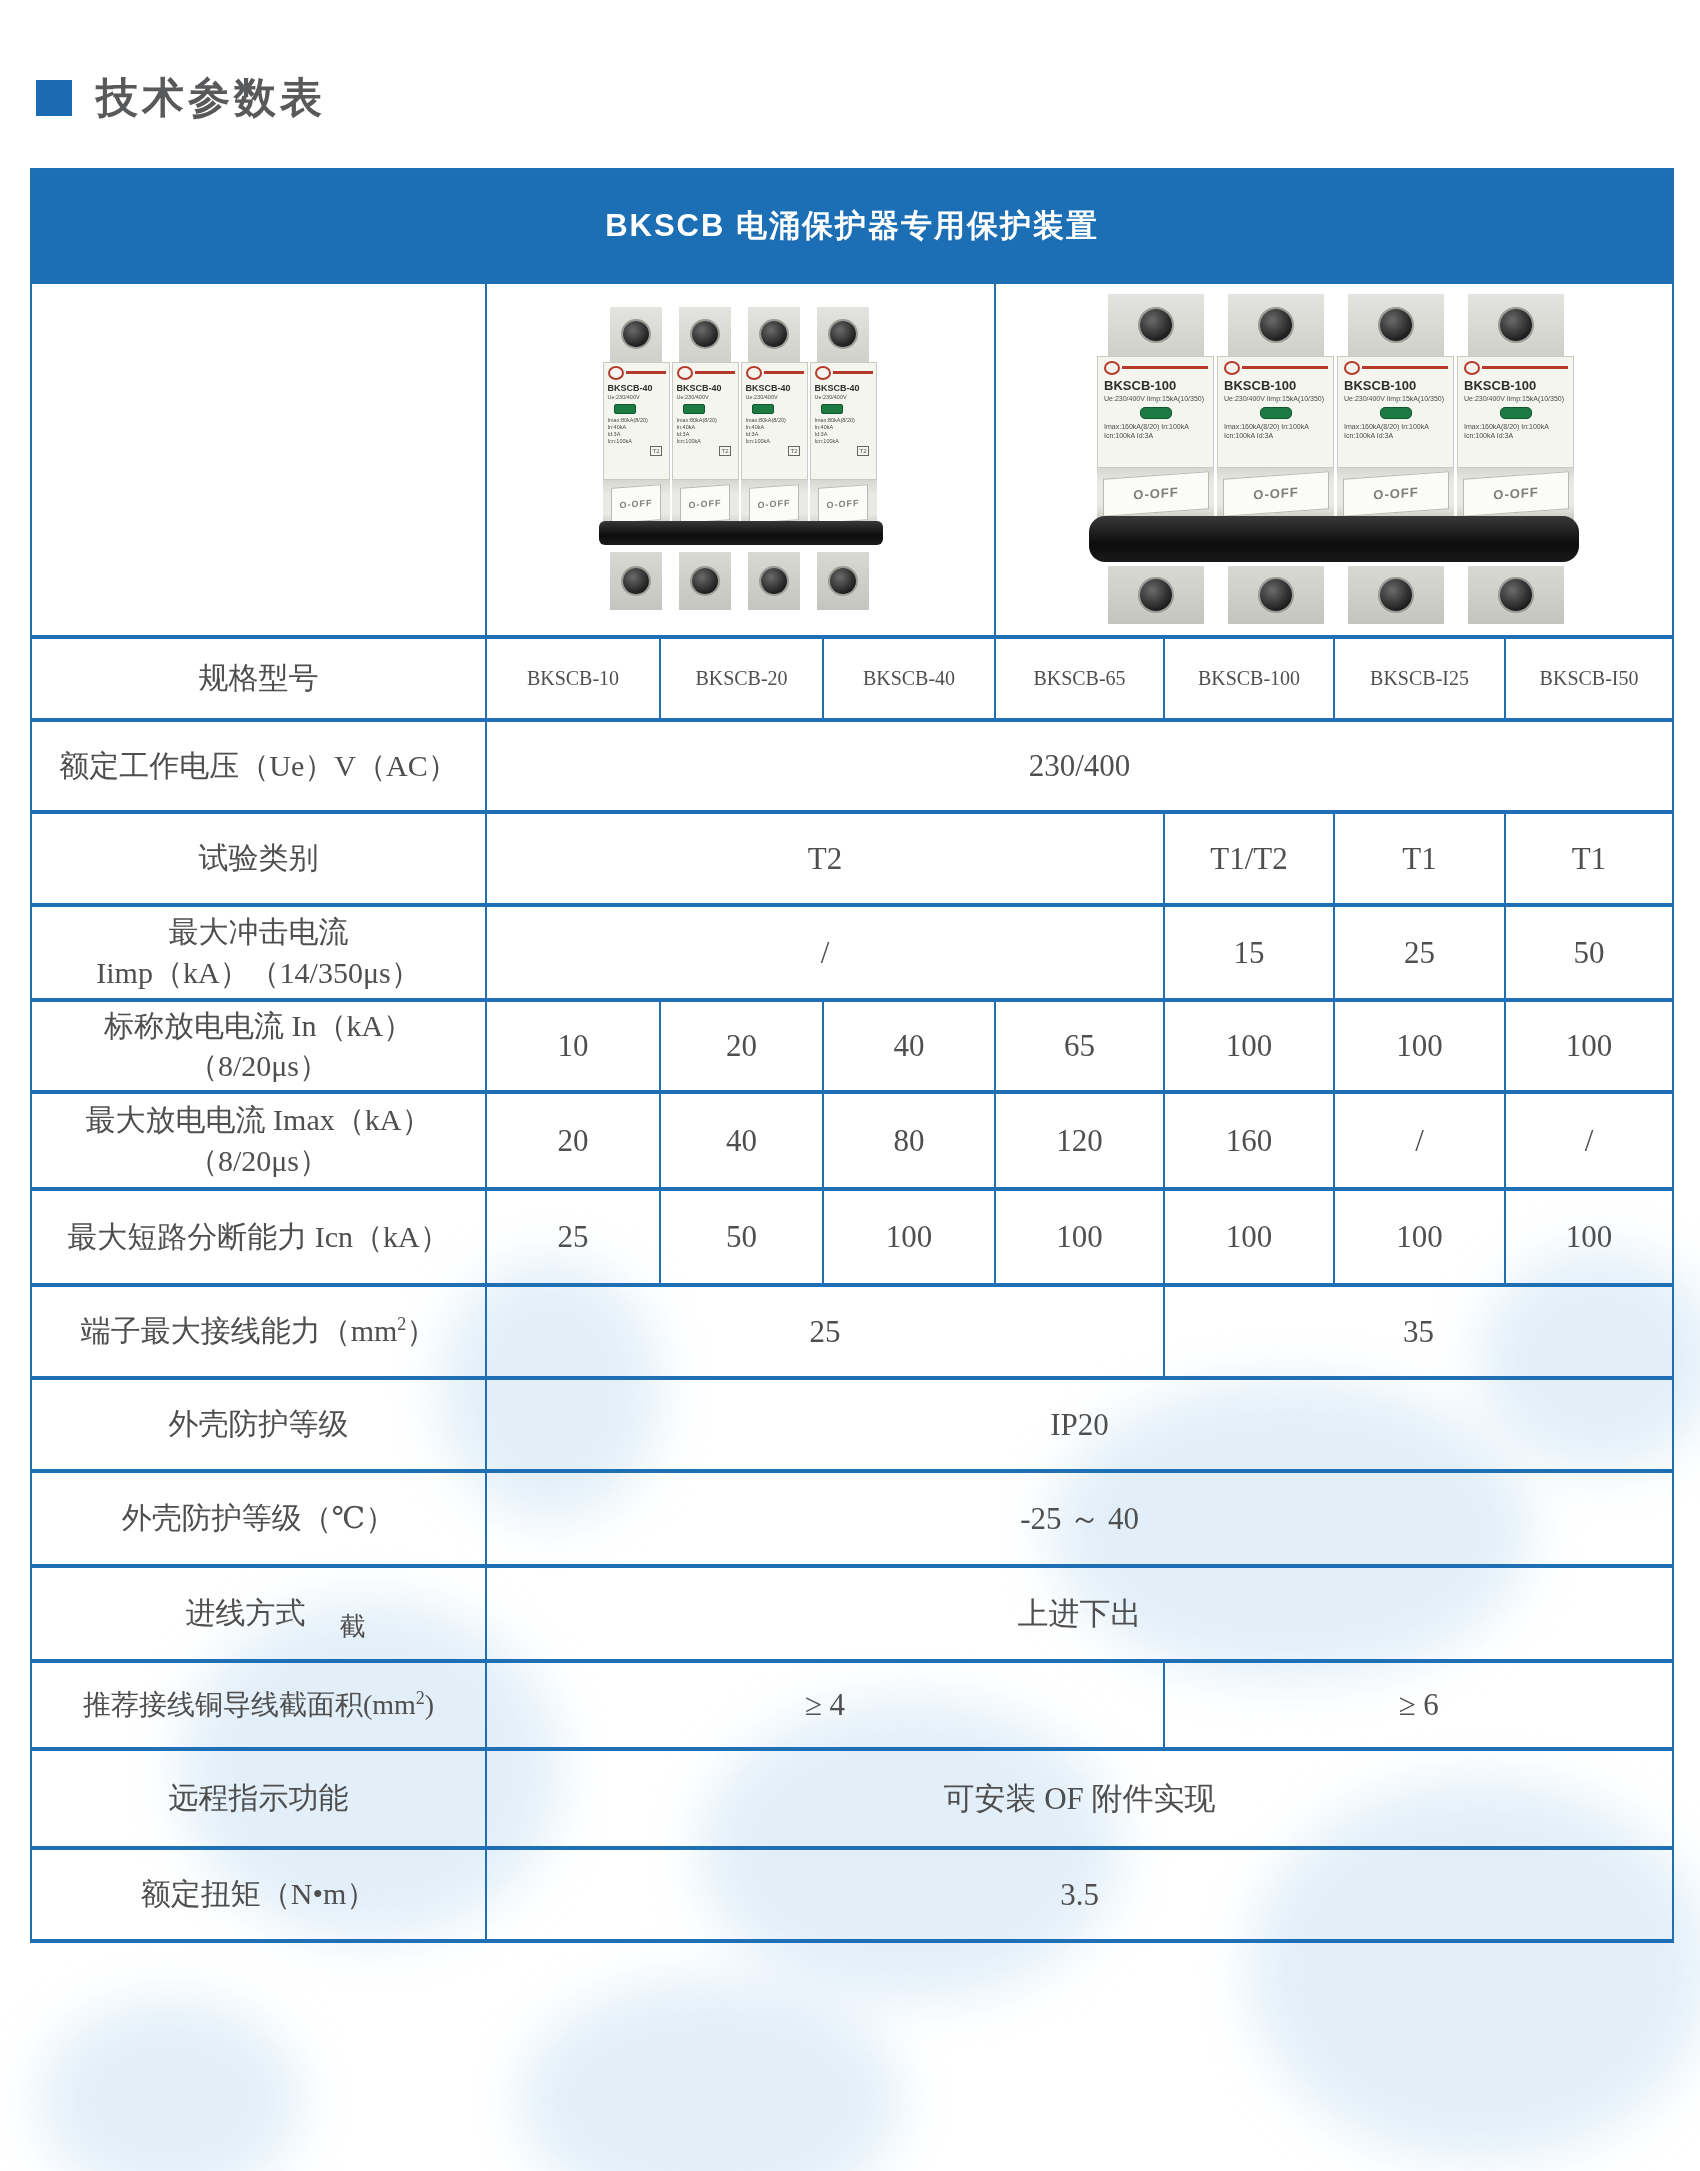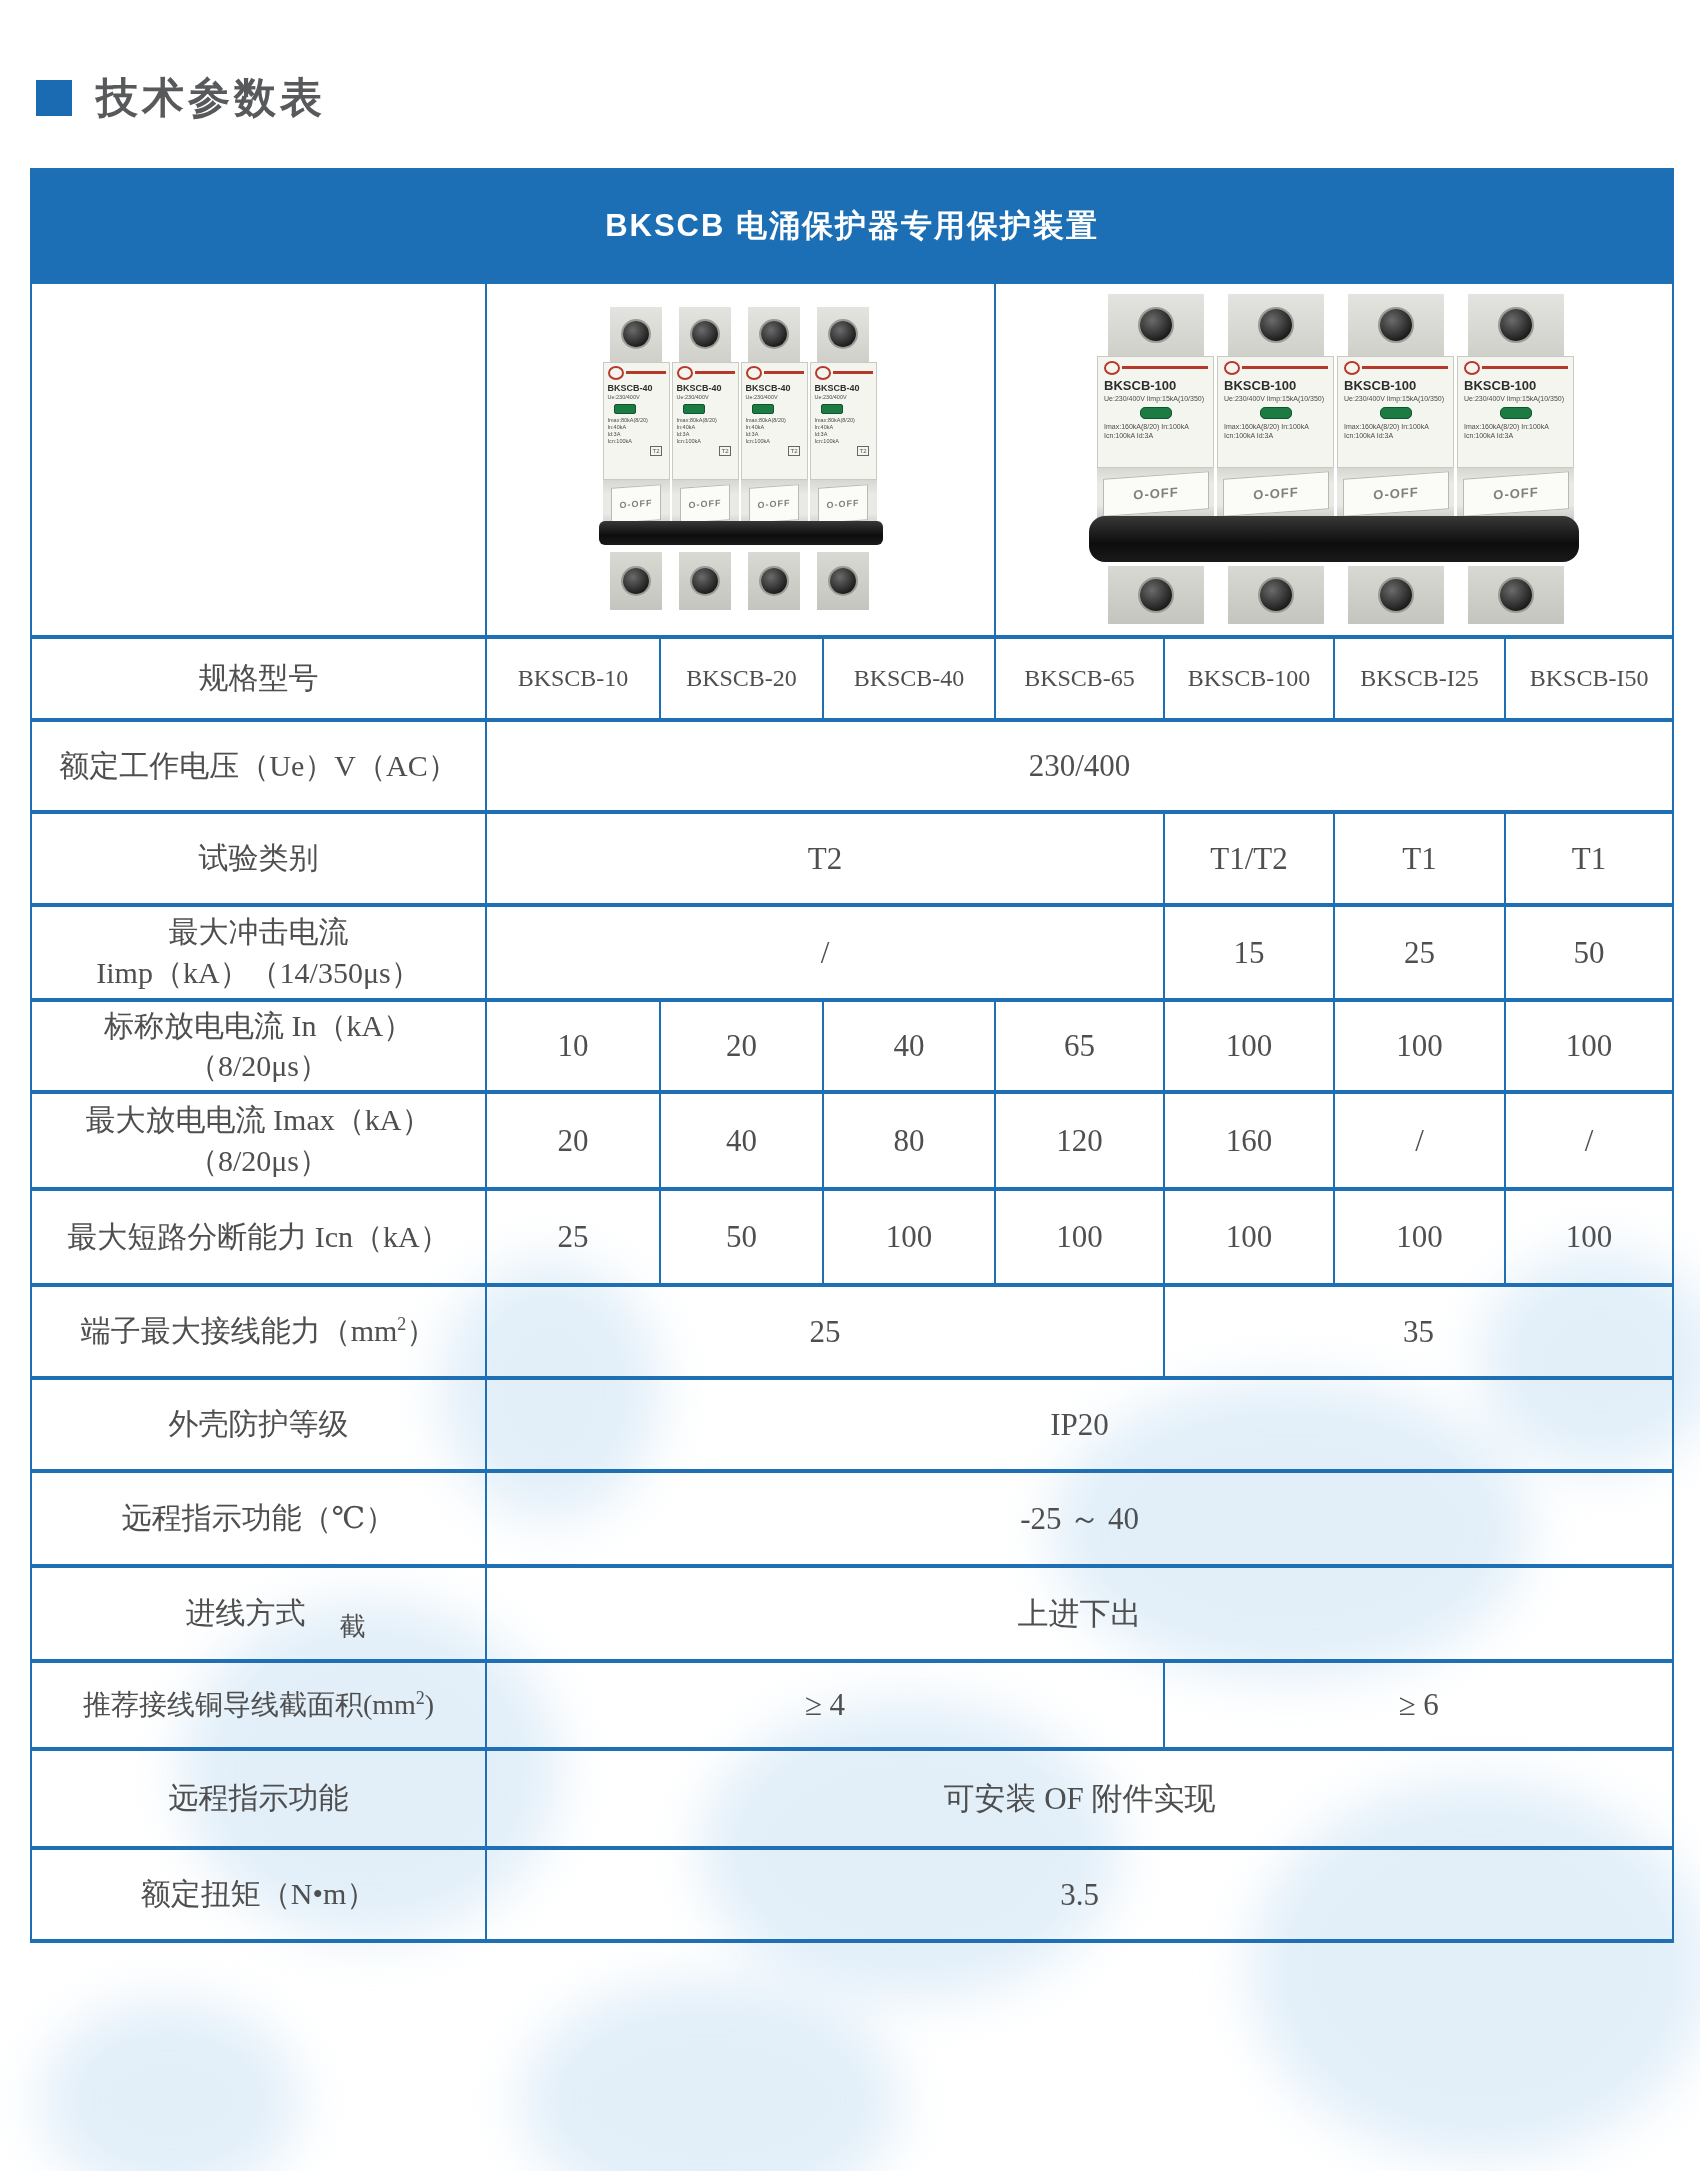--- a/index.html
+++ b/index.html
@@ -19,21 +19,21 @@
       font-weight:bold;font-size:42px;color:#58595b;letter-spacing:4px;}
   
   table.spec{position:absolute;left:30px;top:168px;width:1642px;z-index:1;
       border-collapse:collapse;table-layout:fixed;background:transparent;}
   td{border:solid #1f6fb5;border-width:4px 2px;text-align:center;
      vertical-align:middle;font-size:31px;color:#4f4f4f;line-height:1.35;
      background:transparent;padding:0 4px;box-sizing:border-box;}
   td.hdr{background:#1d6fb5;color:#ffffff;
      font-family:"Liberation Sans","DejaVu Sans",sans-serif;
      font-weight:bold;font-size:31px;letter-spacing:2px;}
-  td.model-v{font-size:24px;}
+  td.model-v{font-size:20px;}
   td.lbl{font-size:30px;}
   td.lbl .l2{display:block;}
   sup{font-size:18px;}
   .wiring-extra{display:inline-block;position:relative;left:34px;top:12px;
      font-size:26px;}
   
   .photo-cell{vertical-align:middle;}
   .photo-wrap{position:relative;margin:0 auto;
      font-family:"Liberation Sans","DejaVu Sans",sans-serif;}
   .photo-wrap-sm{width:276px;height:306px;}
@@ -423,21 +423,21 @@
     <td colspan="4">25</td>
     <td colspan="3">35</td>
   </tr>
 
   <tr style="height:93px">
     <td class="lbl">外壳防护等级</td>
     <td colspan="7">IP20</td>
   </tr>
 
   <tr style="height:95px">
-    <td class="lbl">远程指示功能（℃）</td>
+    <td class="lbl">外壳防护等级（℃）</td>
     <td colspan="7">-25 ～ 40</td>
   </tr>
 
 
   <tr style="height:95px">
     <td class="lbl">
       <span>进线方式</span><span class="wiring-extra">截</span>
     </td>
     <td colspan="7">上进下出</td>
   </tr>

